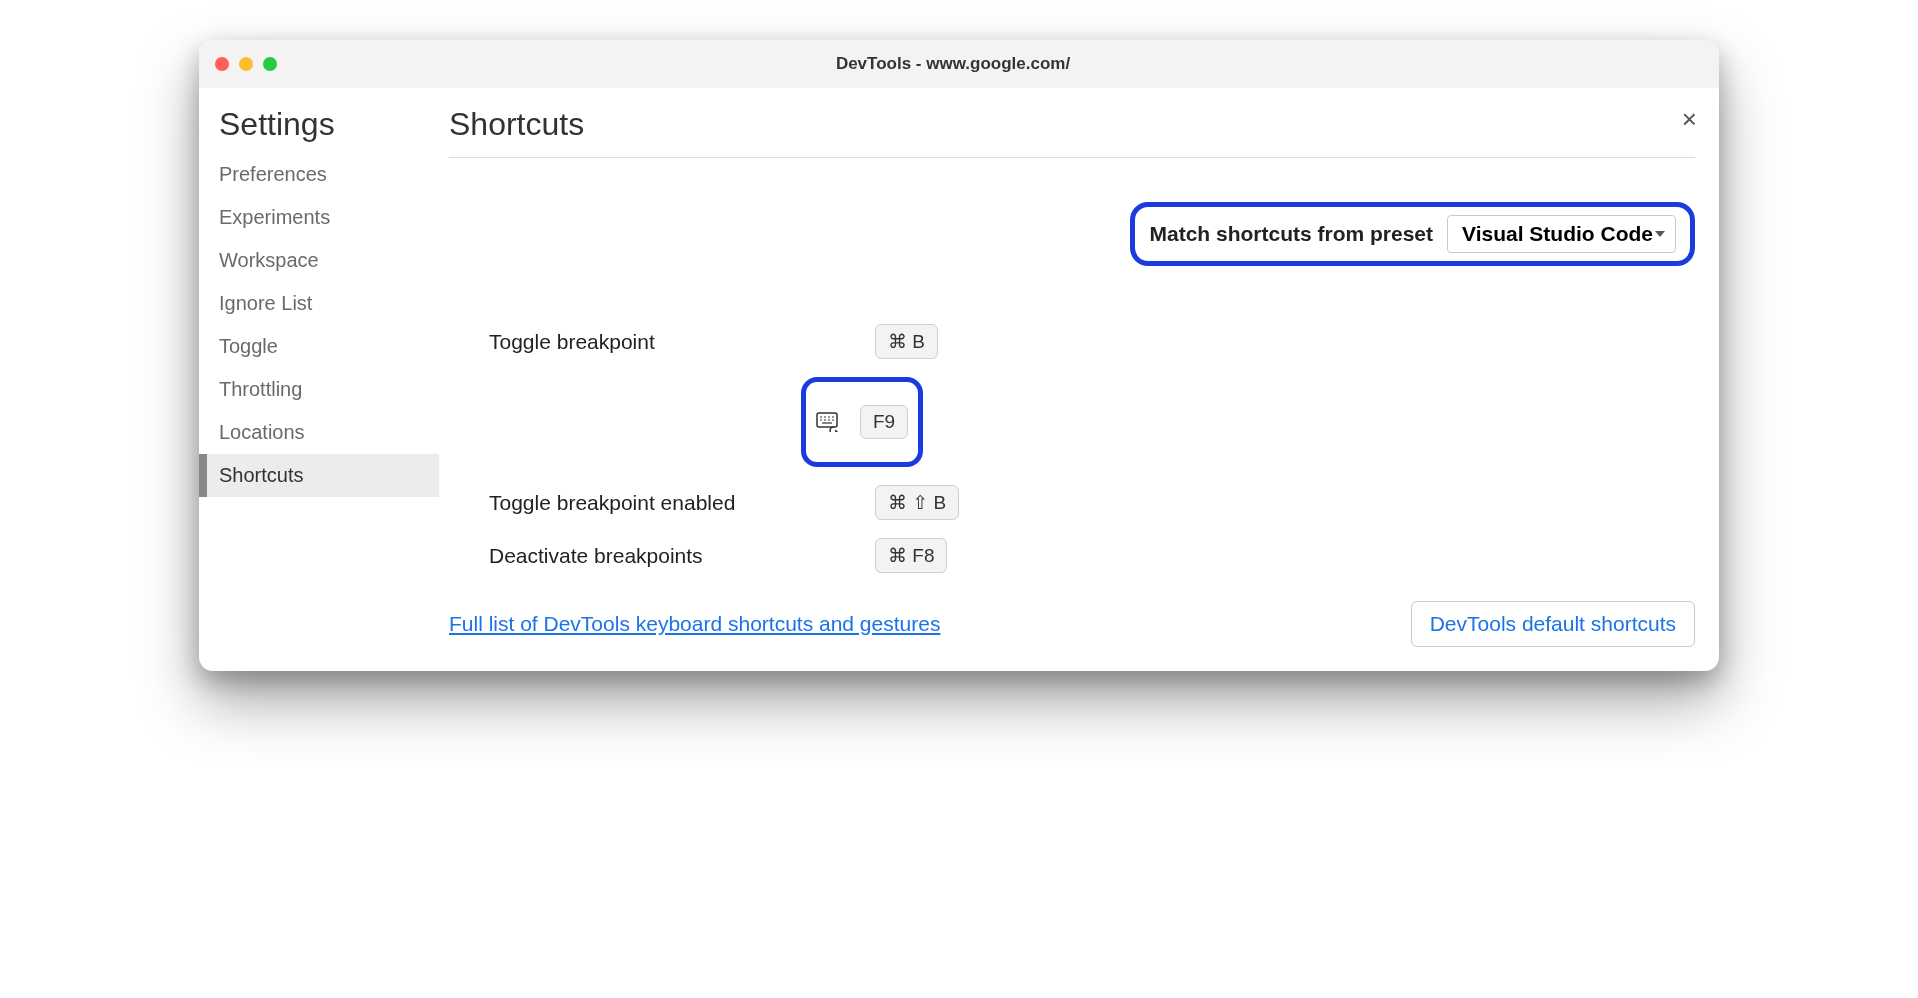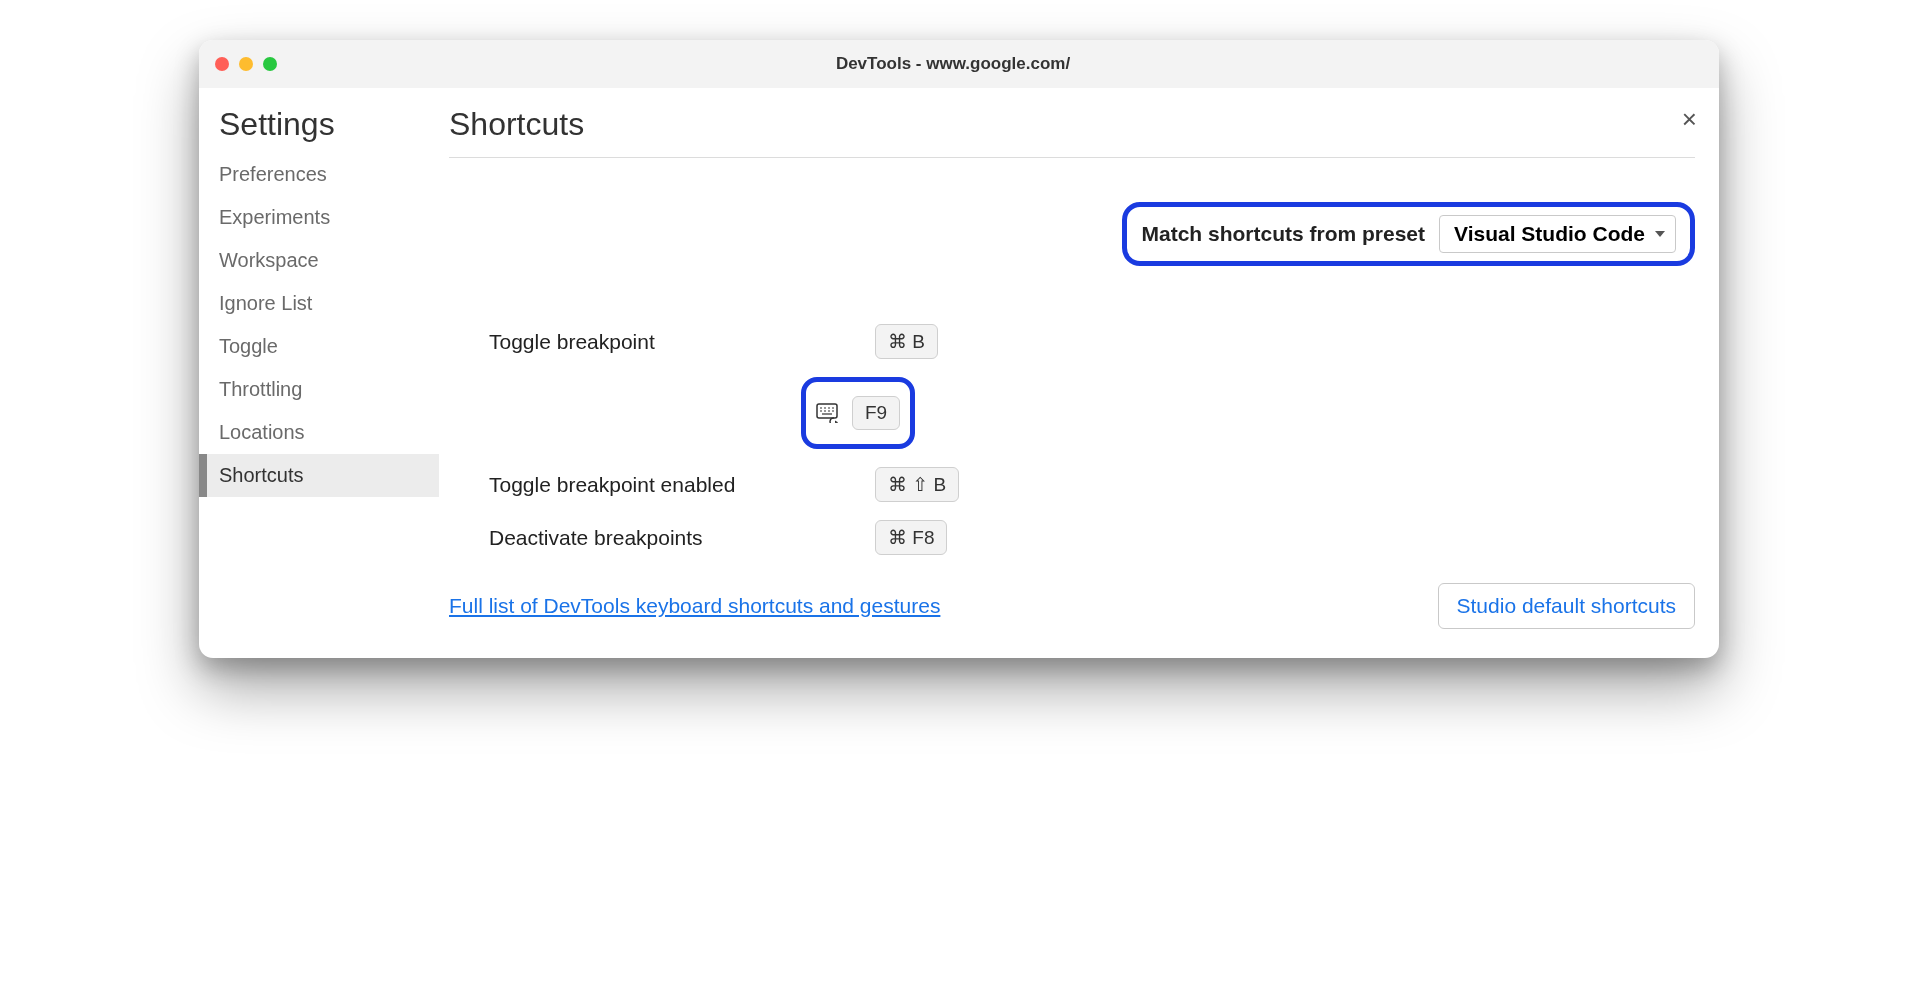--- a/index.html
+++ b/index.html
@@ -107,21 +107,21 @@
       gap: 14px;
     }
     .preset-label { font-size: 21px; color: #222; }
     .preset-select {
       display: flex;
       align-items: center;
       border: 1px solid #c9c9c9;
       border-radius: 4px;
       padding: 6px 10px 6px 14px;
       font-size: 21px;
-      gap: 10px;
+      gap: 2px;
       background: #fff;
     }
     .caret-down {
       width: 0; height: 0;
       border-left: 5px solid transparent;
       border-right: 5px solid transparent;
       border-top: 6px solid #555;
     }
     .shortcuts-list { padding-left: 40px; }
     .shortcut-row {
@@ -148,24 +148,24 @@
       border-radius: 6px;
       padding: 5px 12px;
       font-size: 19px;
       color: #333;
       gap: 6px;
       font-family: -apple-system, BlinkMacSystemFont, sans-serif;
     }
     .f9-highlight {
       border: 5px solid #1a3be0;
       border-radius: 16px;
-      padding: 14px 10px;
+      padding: 23px 10px;
       display: inline-flex;
       align-items: center;
-      gap: 12px;
+      gap: 20px;
       justify-content: flex-end;
     }
     .kbd-icon {
       width: 24px; height: 20px;
       display: inline-block;
     }
     .bottom-row {
       display: flex;
       justify-content: space-between;
       align-items: center;
@@ -278,20 +278,20 @@
             <div class="indicator-cell"></div>
             <div class="key-cell">
               <span class="key-chip">⌘ F8</span>
             </div>
           </div>
 
         </div>
 
         <div class="bottom-row">
           <a class="link">Full list of DevTools keyboard shortcuts and gestures</a>
-          <button class="restore-btn">Studio default shortcuts</button>
+          <button class="restore-btn">DevTools default shortcuts</button>
         </div>
 
       </div>
     </div>
 
   </div>
 </div>
 
 </body></html>

